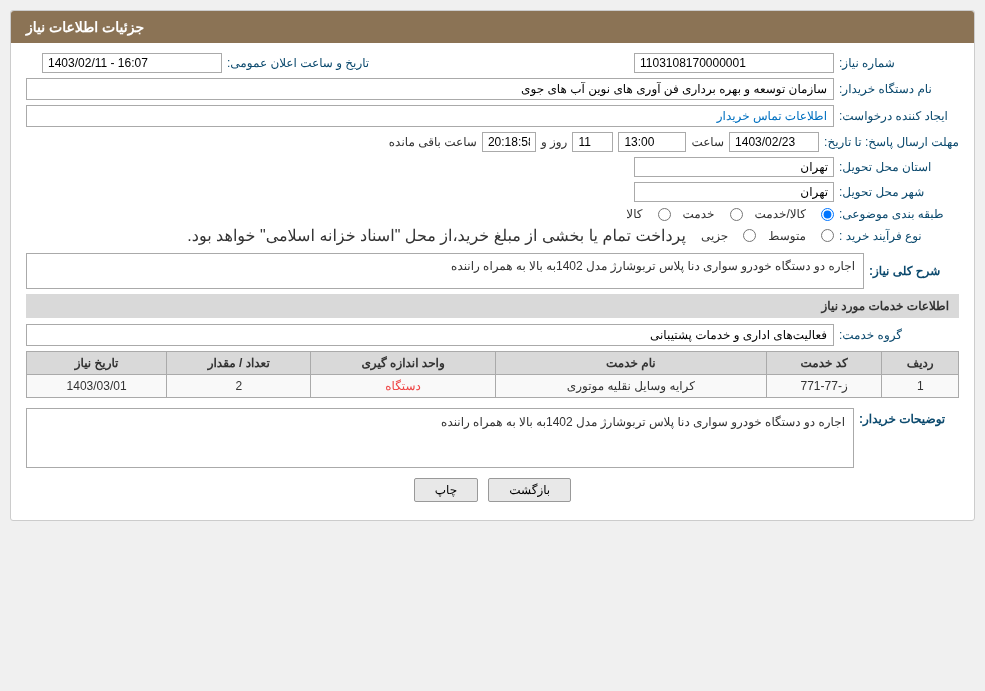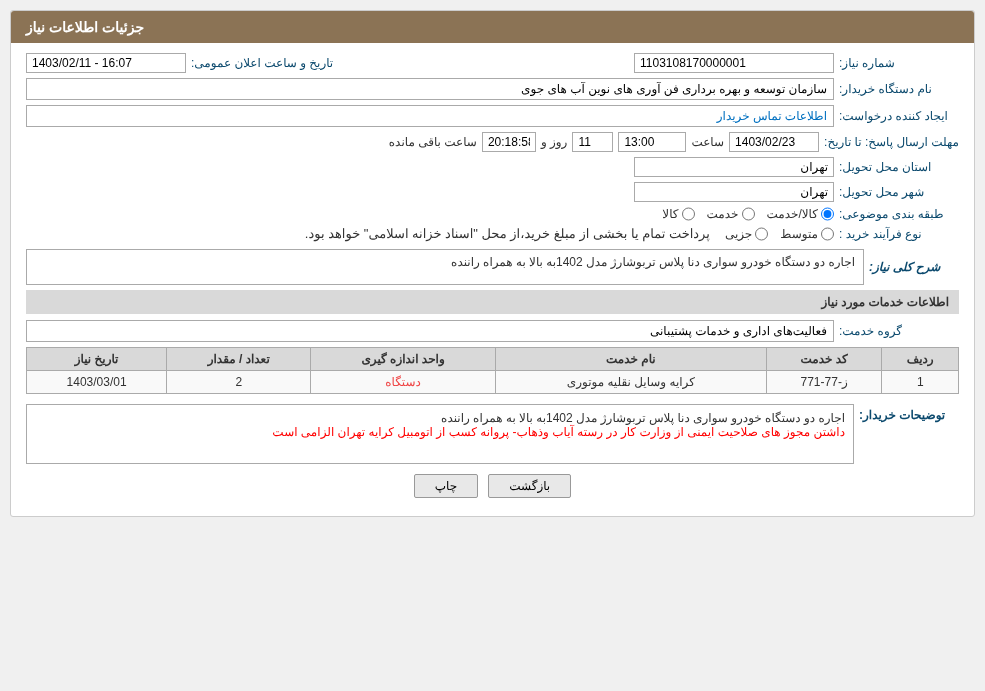--- a/index.html
+++ b/index.html
@@ -66,21 +66,22 @@
       text-decoration: none;
       font-size: 12px;
     }
     .radio-group {
       display: flex;
       gap: 12px;
       align-items: center;
     }
     .radio-item {
       display: flex;
-      gap: 3px;
+      align-items: center;
+      gap: 15px;
     }
     
     .data-table {
       width: 100%;
       border-collapse: collapse;
       margin-top: 5px;
       font-size: 12px;
     }
     .data-table th {
       background: #d9d9d9;
@@ -157,21 +158,21 @@
       <span>جزئیات اطلاعات نیاز</span>
     </div>
 
     <div class="content">
 
       <div class="top-row">
         <span class="field-label">شماره نیاز:</span>
         <input class="small-input ltr-text" style="width: 200px;" readonly="" value="1103108170000001">
         <span style="flex:1;"></span>
         <span class="field-label" style="min-width:auto;">تاریخ و ساعت اعلان عمومی:</span>
-        <input class="small-input ltr-text" style="width: 160px;" readonly="" value="1403/02/11 - 16:07">
+        <input class="small-input ltr-text" style="width: 180px; margin-left: 16px;" readonly="" value="1403/02/11 - 16:07">
       </div>
 
       <div class="field-row">
         <span class="field-label">نام دستگاه خریدار:</span>
         <input class="field-value" readonly="" style="direction: rtl;" value="سازمان توسعه و بهره برداری فن آوری های نوین آب های جوی">
       </div>
 
       <div class="field-row">
         <span class="field-label">ایجاد کننده درخواست:</span>
         <span style="flex:1; border:1px solid #aaa; padding:3px 6px; font-size:12px; display:flex; justify-content:space-between; align-items:center; background:#fff;">
@@ -223,25 +224,25 @@
         <div class="radio-group">
           <div class="radio-item">
             <input type="radio" name="purchase" style="">
             <span>متوسط</span>
           </div>
           <div class="radio-item">
             <input type="radio" name="purchase" style="">
             <span>جزیی</span>
           </div>
         </div>
-        <span style="margin-right:10px; font-size:13px;">پرداخت تمام یا بخشی از مبلغ خرید،از محل "اسناد خزانه اسلامی" خواهد بود.</span>
+        <span style="margin-right:10px; font-size:16px;">پرداخت تمام یا بخشی از مبلغ خرید،از محل "اسناد خزانه اسلامی" خواهد بود.</span>
       </div>
 
       <div class="field-row" style="margin-top:8px;">
-        <span class="field-label" style="font-weight:bold; min-width:90px;font-style:italic;">شرح کلی نیاز:</span>
+        <span class="field-label" style="font-weight:bold; min-width:90px;">شرح کلی نیاز:</span>
         <div style="flex:1; border:1px solid #aaa; padding:5px 8px; min-height:36px; background:#fff; text-align:right; font-size:12px;">اجاره دو دستگاه خودرو سواری دنا پلاس تربوشارژ مدل 1402به بالا به همراه راننده</div>
       </div>
 
       <div class="section-title">اطلاعات خدمات مورد نیاز</div>
 
       <div class="field-row">
         <span class="field-label">گروه خدمت:</span>
         <input class="field-value" readonly="" style="direction: rtl;" value="فعالیت‌های اداری و خدمات پشتیبانی">
       </div>
 
@@ -265,21 +266,20 @@
             <td>2</td>
             <td>1403/03/01</td>
           </tr>
         </tbody>
       </table>
 
       <div class="field-row" style="margin-top:10px; align-items:flex-start;">
         <span class="field-label" style="font-weight:bold; min-width:100px; padding-top:4px;">توضیحات خریدار:</span>
         <div class="notices-box" style="flex:1;">
           <div>اجاره دو دستگاه خودرو سواری دنا پلاس تربوشارژ مدل 1402به بالا به همراه راننده</div>
-          <div class="red-text">داشتن مجوز های صلاحیت ایمنی از وزارت کار در رسته آیاب وذهاب- پروانه کسب از اتومبیل کرایه تهران الزامی است</div>
         </div>
       </div>
 
       <div class="btn-row">
         <button class="btn btn-back">بازگشت</button>
         <button class="btn btn-print">چاپ</button>
       </div>
     </div>
   </div>
 </div>

